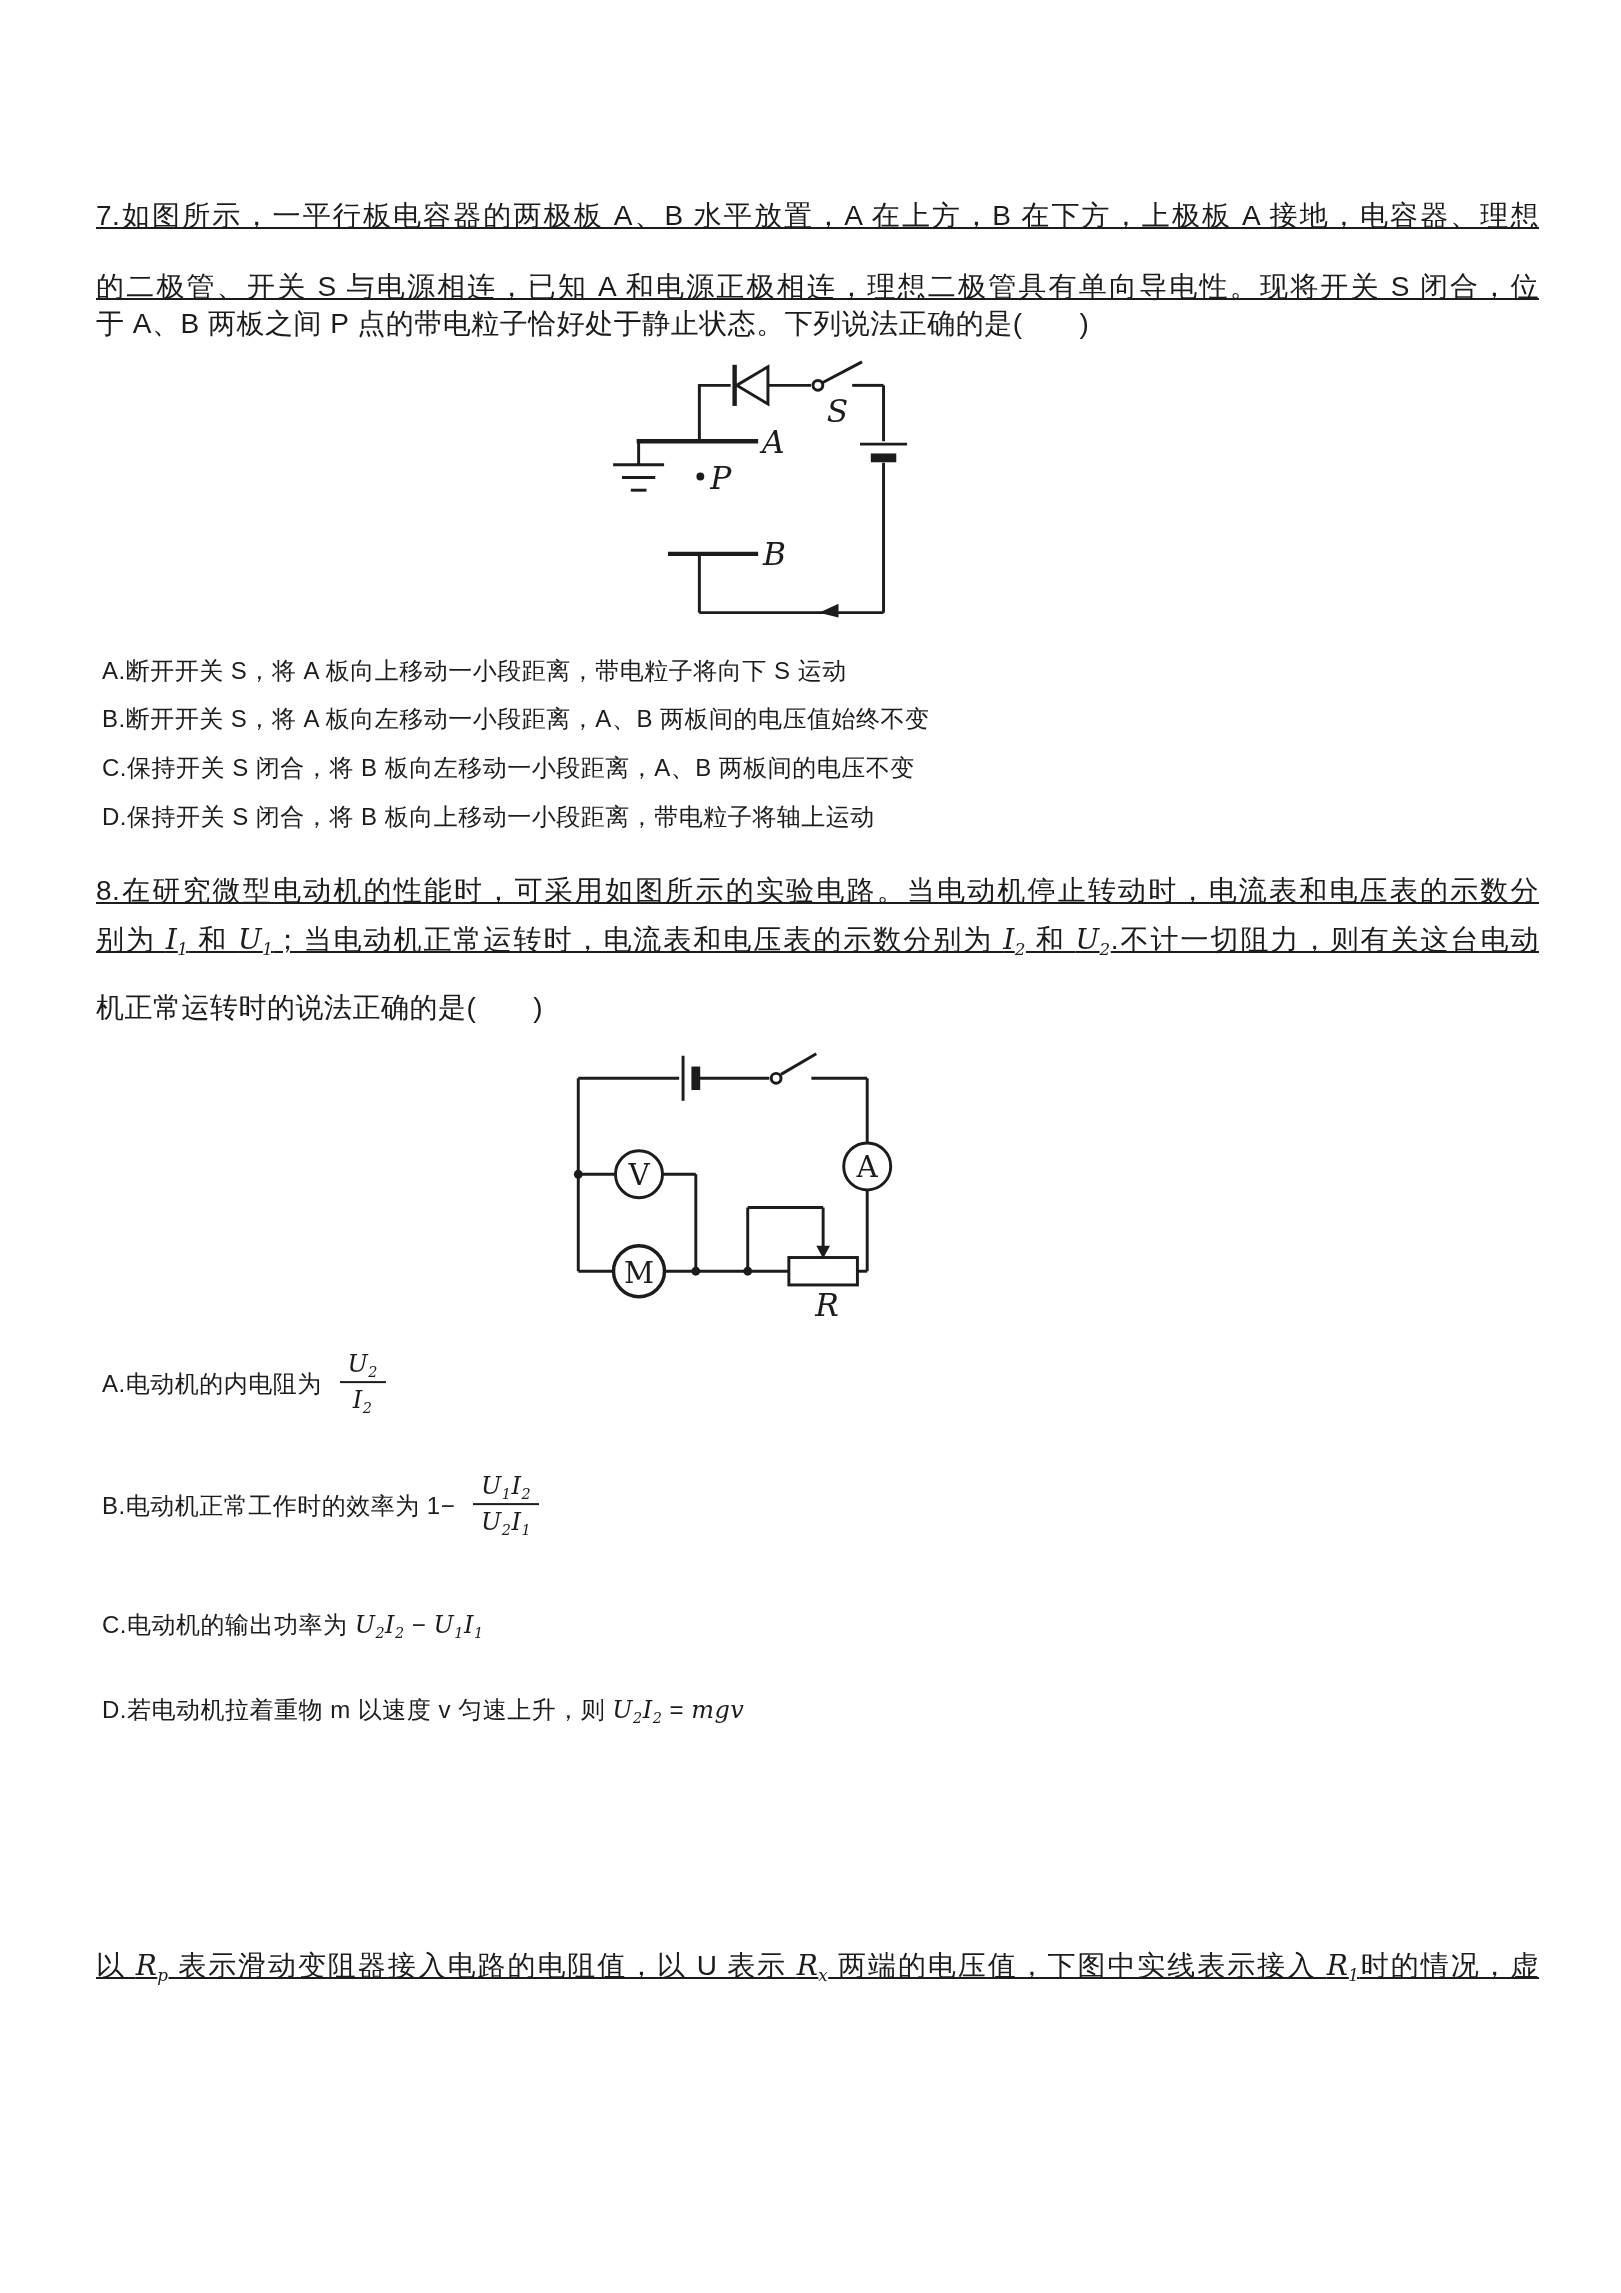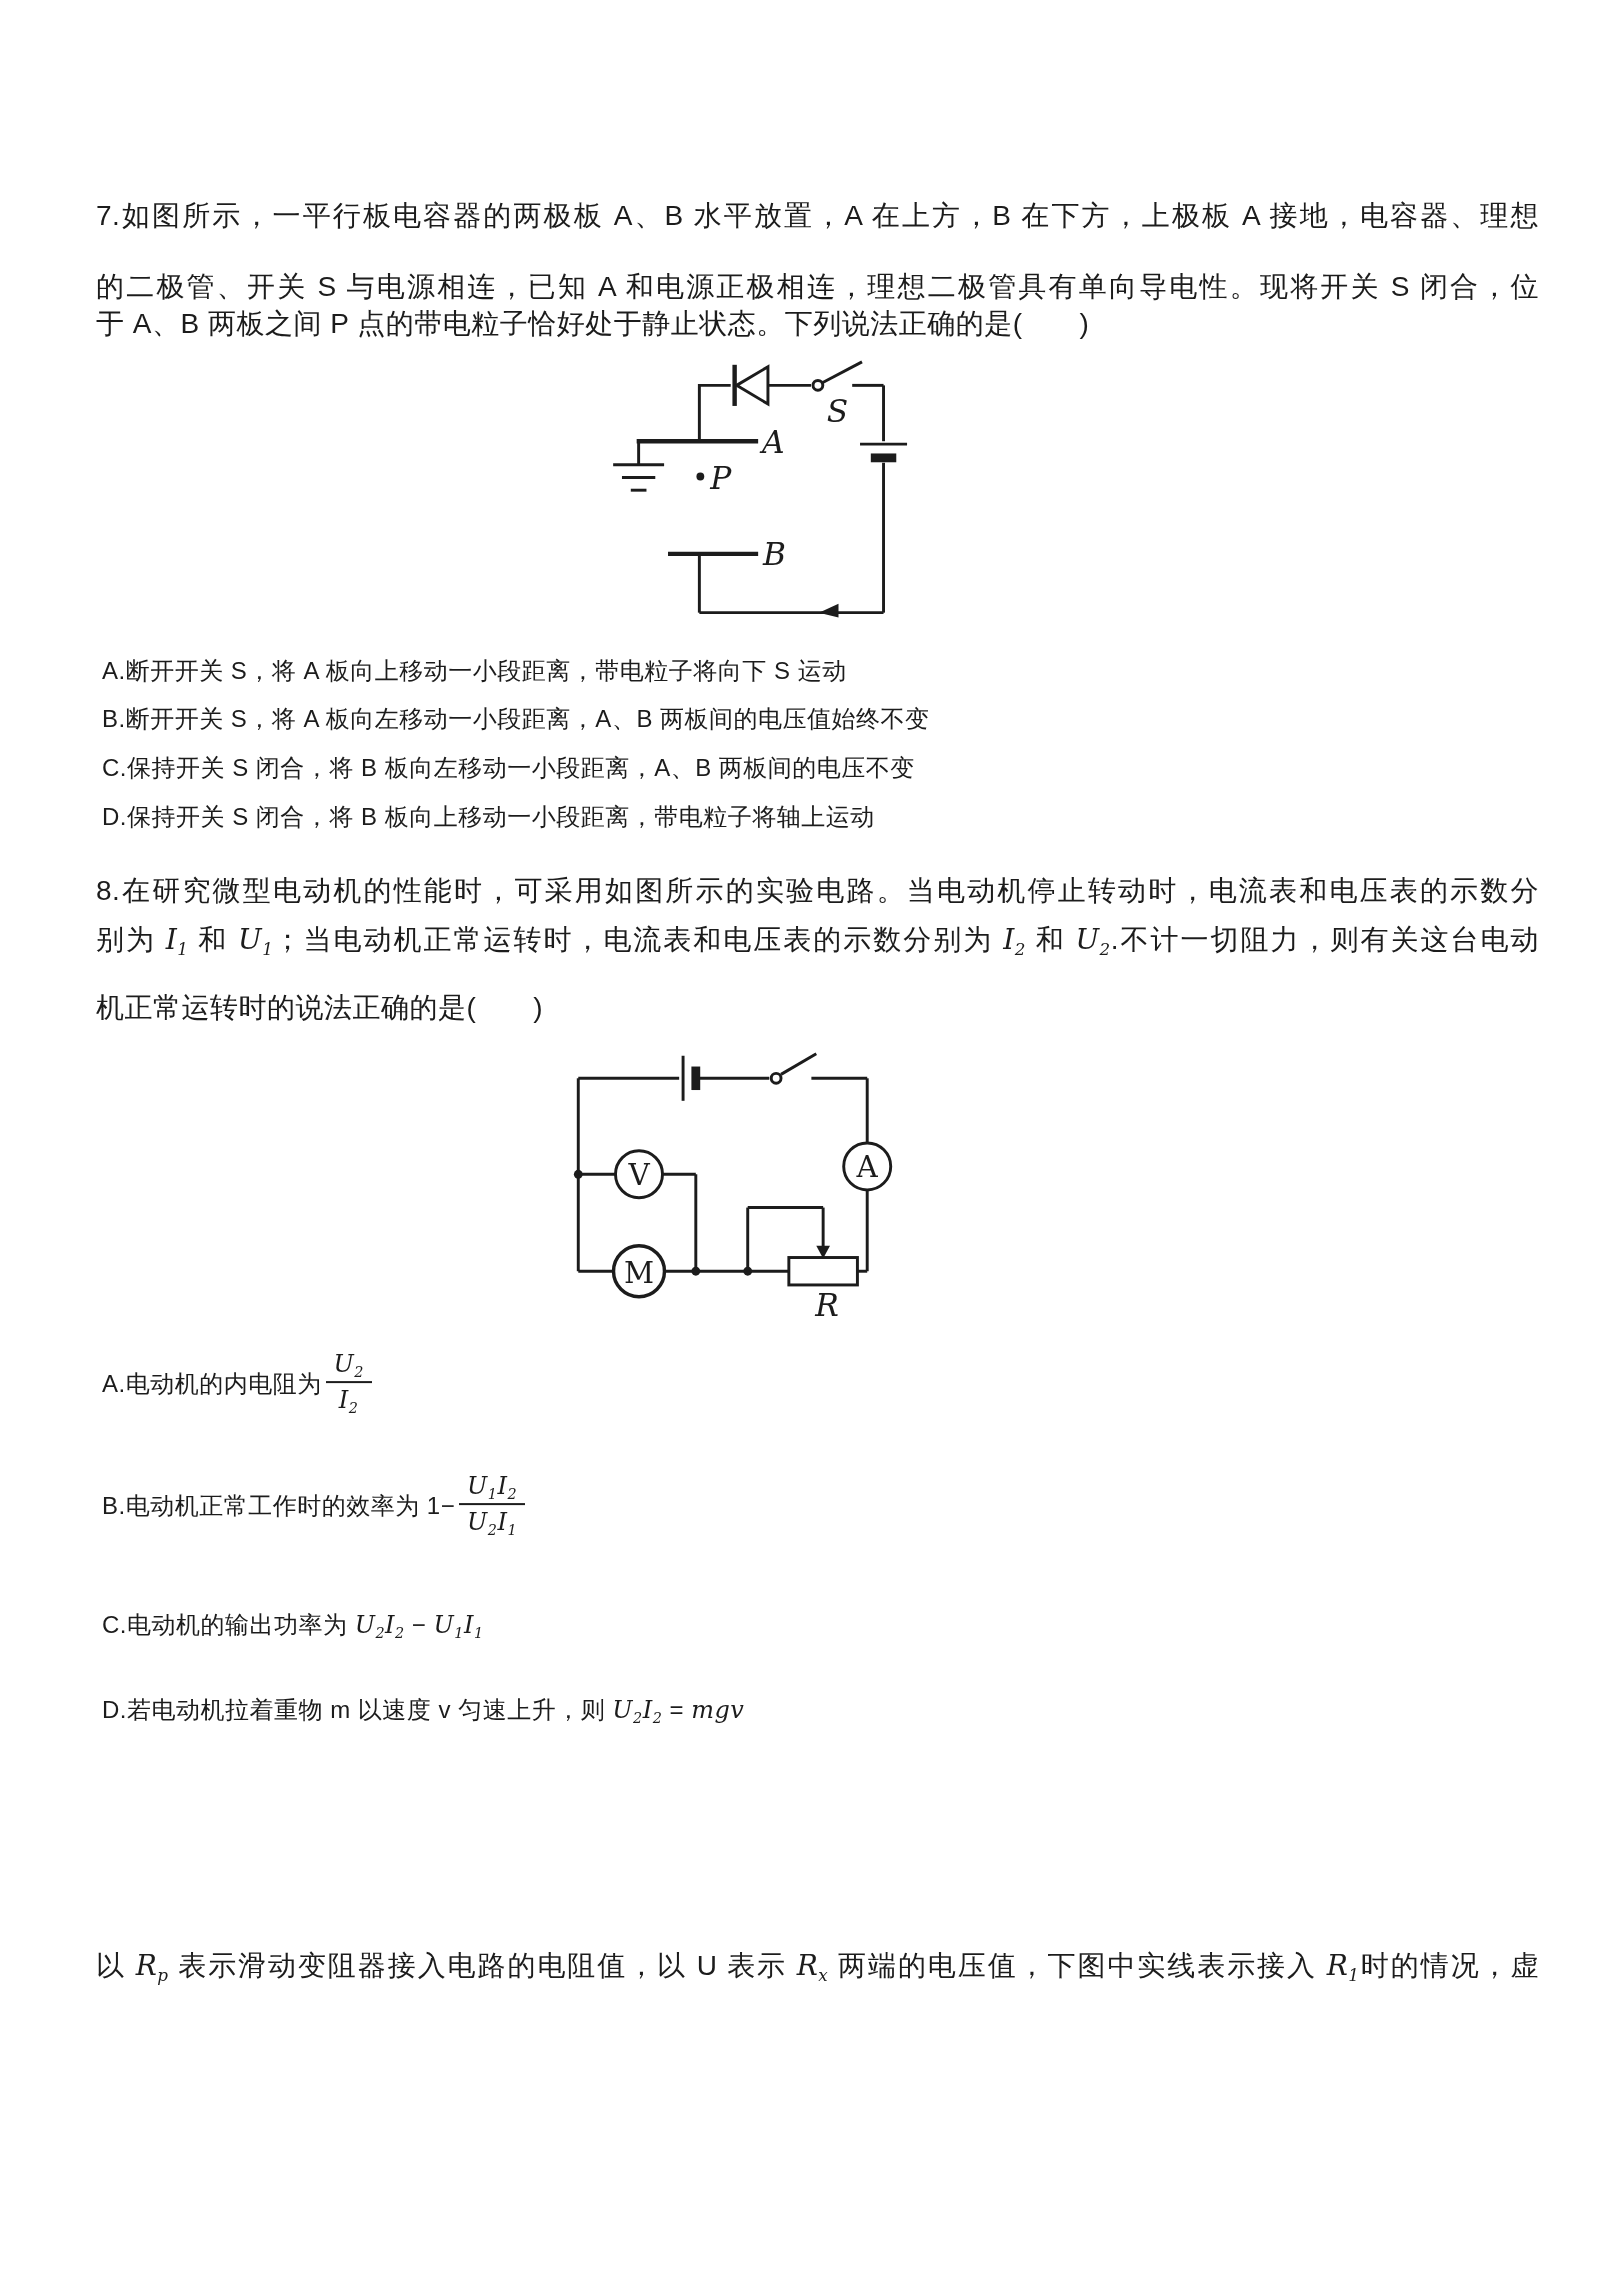--- a/index.html
+++ b/index.html
@@ -9,31 +9,31 @@
     position:relative;
     font-family:"Liberation Sans","DejaVu Sans",sans-serif;
     color:#1c1c1c;
   }
   .page{position:absolute;inset:0;}
   .line{
     position:absolute;left:96px;width:1443px;
     font-size:28px;line-height:1.25;
     letter-spacing:0.5px;
   }
-  .jl{text-align:justify;text-align-last:justify;}
+  .jl{text-align:justify;text-align-last:justify;text-decoration:underline;}
   .opt{position:absolute;left:102px;font-size:24px;white-space:nowrap;letter-spacing:0.5px;}
   sub{
     font-size:0.6em;
     font-family:"DejaVu Serif",serif;font-style:italic;
     vertical-align:-0.35em;line-height:0;
   }
   .v{font-family:"DejaVu Serif",serif;font-style:italic;}
   .frac{
     display:inline-block;vertical-align:middle;text-align:center;
-    margin:0 4px;line-height:1.15;transform:translateY(-2.9px);
+    margin:0 18px;line-height:1.15;transform:translateY(-2.9px);
   }
   .fr-num{display:block;padding:0 7.8px 2.9px;border-bottom:2.9px solid #1c1c1c;}
   .fr-den{display:block;padding:2.9px 7.8px 0;}
   svg.diagram{position:absolute;overflow:visible;}
   svg .wire{stroke:#1c1c1c;stroke-width:3;fill:none;}
   svg .bold{stroke-width:4.5;}
   svg .thick{stroke-width:9;}
   svg .lbl{font-family:"DejaVu Serif",serif;font-style:italic;font-size:32px;fill:#1c1c1c;}
   svg .meter{font-family:"DejaVu Serif",serif;font-size:30px;fill:#1c1c1c;}
 </style>

